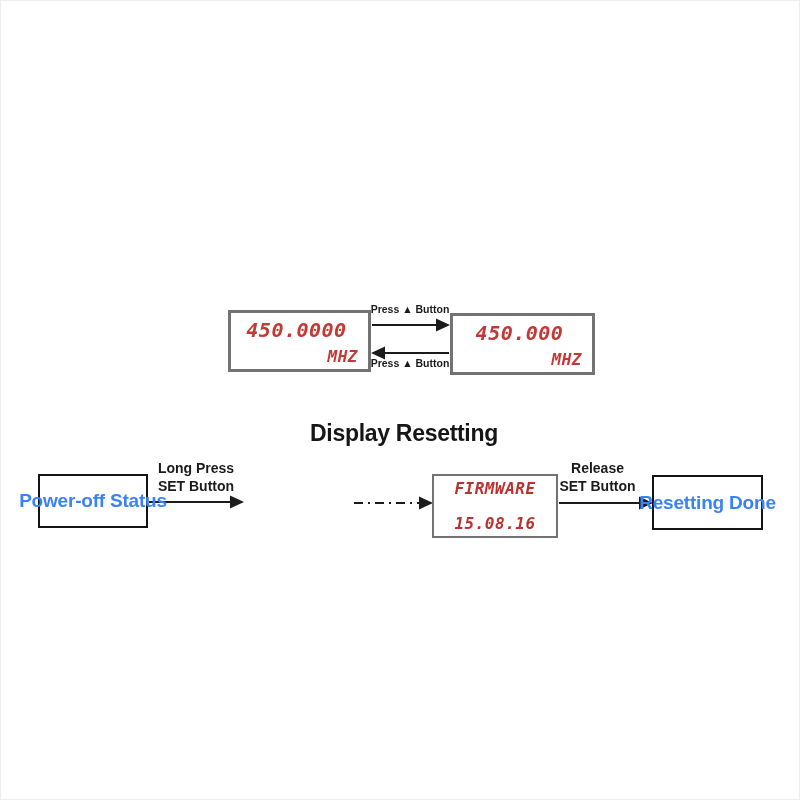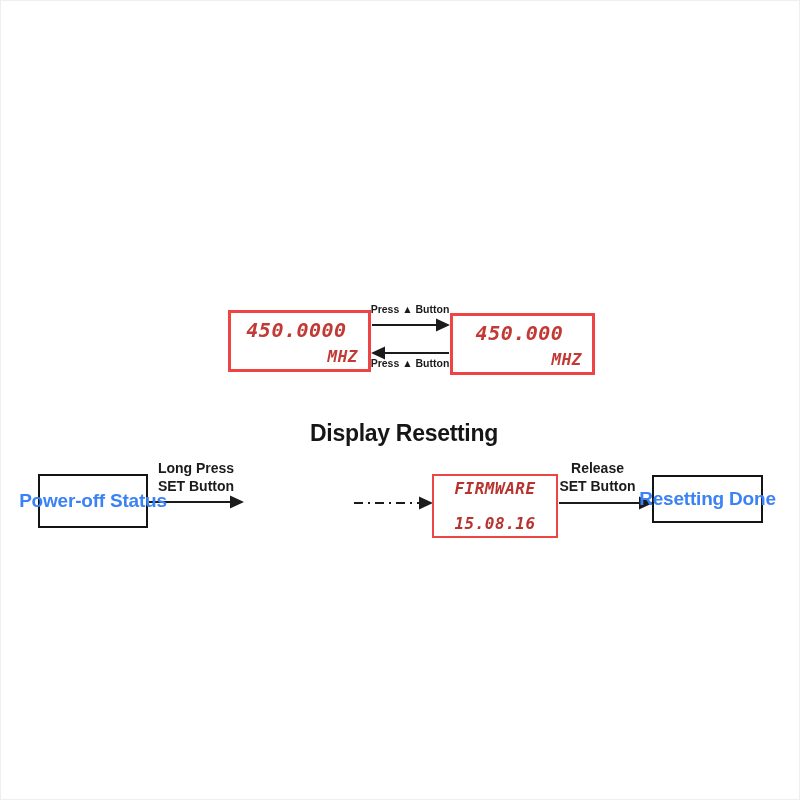--- a/index.html
+++ b/index.html
@@ -19,21 +19,21 @@
     font-weight:700;
     color:#161616;
   }
   .title-1 { left:427px; top:245px; font-size:22px; letter-spacing:-0.5px; }
   .title-2 { left:404px; top:420px; font-size:23px; letter-spacing:-0.3px; }
 
   
   .lcd {
     position:absolute;
     background:#ffffff;
-    border:3px solid #ef4444;
+    border:3px solid #737373;
     box-sizing:border-box;
   }
   .lcd-left  { left:228px; top:310px; width:143px; height:62px; }
   .lcd-right { left:450px; top:313px; width:145px; height:62px;text-decoration:underline; }
   .lcd-value {
     position:absolute; top:5px; left:0; right:6px;
     text-align:center;
     font:italic 700 20px "DejaVu Sans Mono", monospace;
     letter-spacing:0.5px;
     color:#c13a35;
@@ -67,21 +67,21 @@
     border:2.5px solid #141414;
     box-sizing:border-box;
     display:flex; align-items:center; justify-content:center;
     font-size:19px; font-weight:700;
     letter-spacing:-0.2px;
     white-space:nowrap;
     color:#3b82f6;
   }
   .box-power-off { left:38px;  top:474px; width:110px; height:54px; }
   .box-power-on  { left:242px; top:474px; width:110px; height:55px; }
-  .box-done      { left:652px; top:475px; width:111px; height:48px; }
+  .box-done      { left:652px; top:475px; width:111px; height:55px; }
 
   
   .t-label {
     position:absolute;
     text-align:center;
     font-size:14px; font-weight:700;
     line-height:18px;
     color:#1b1b1b;
   }
   .t-long-press { left:141px; top:459px; width:110px;text-align:center; }

